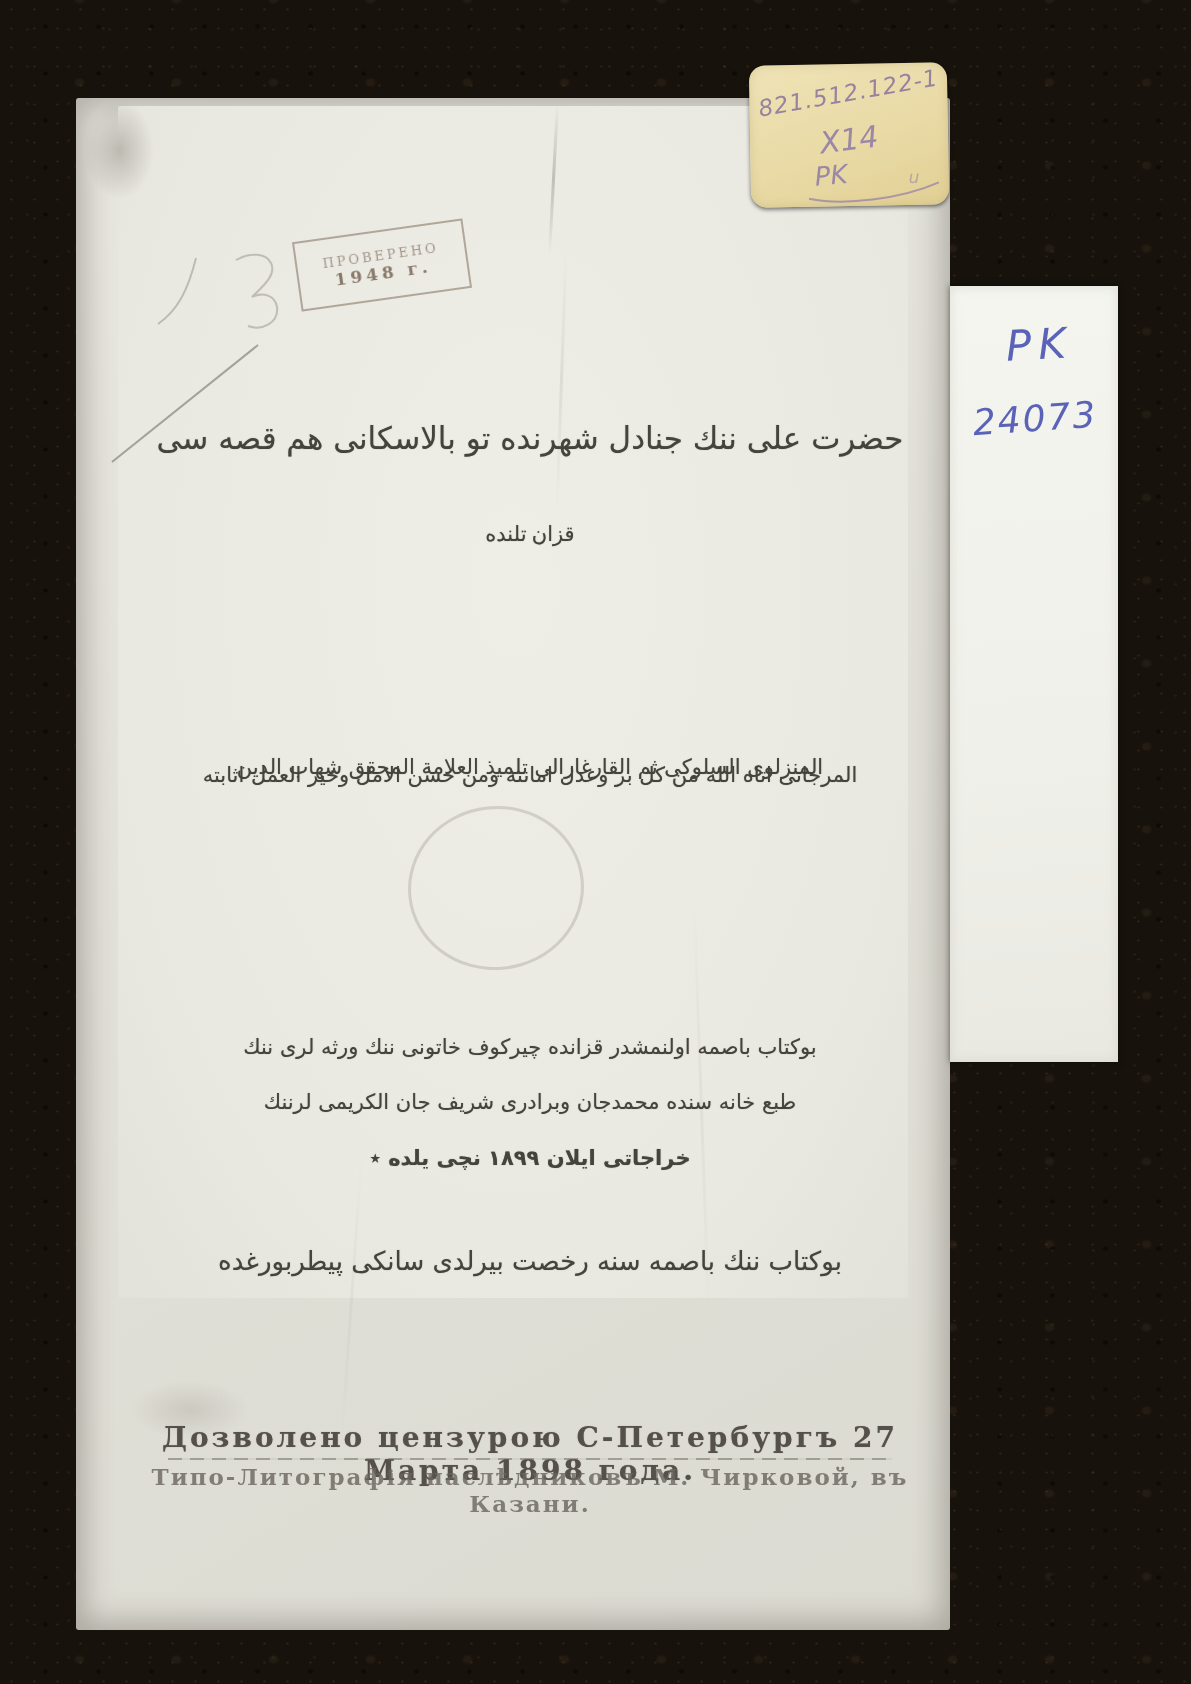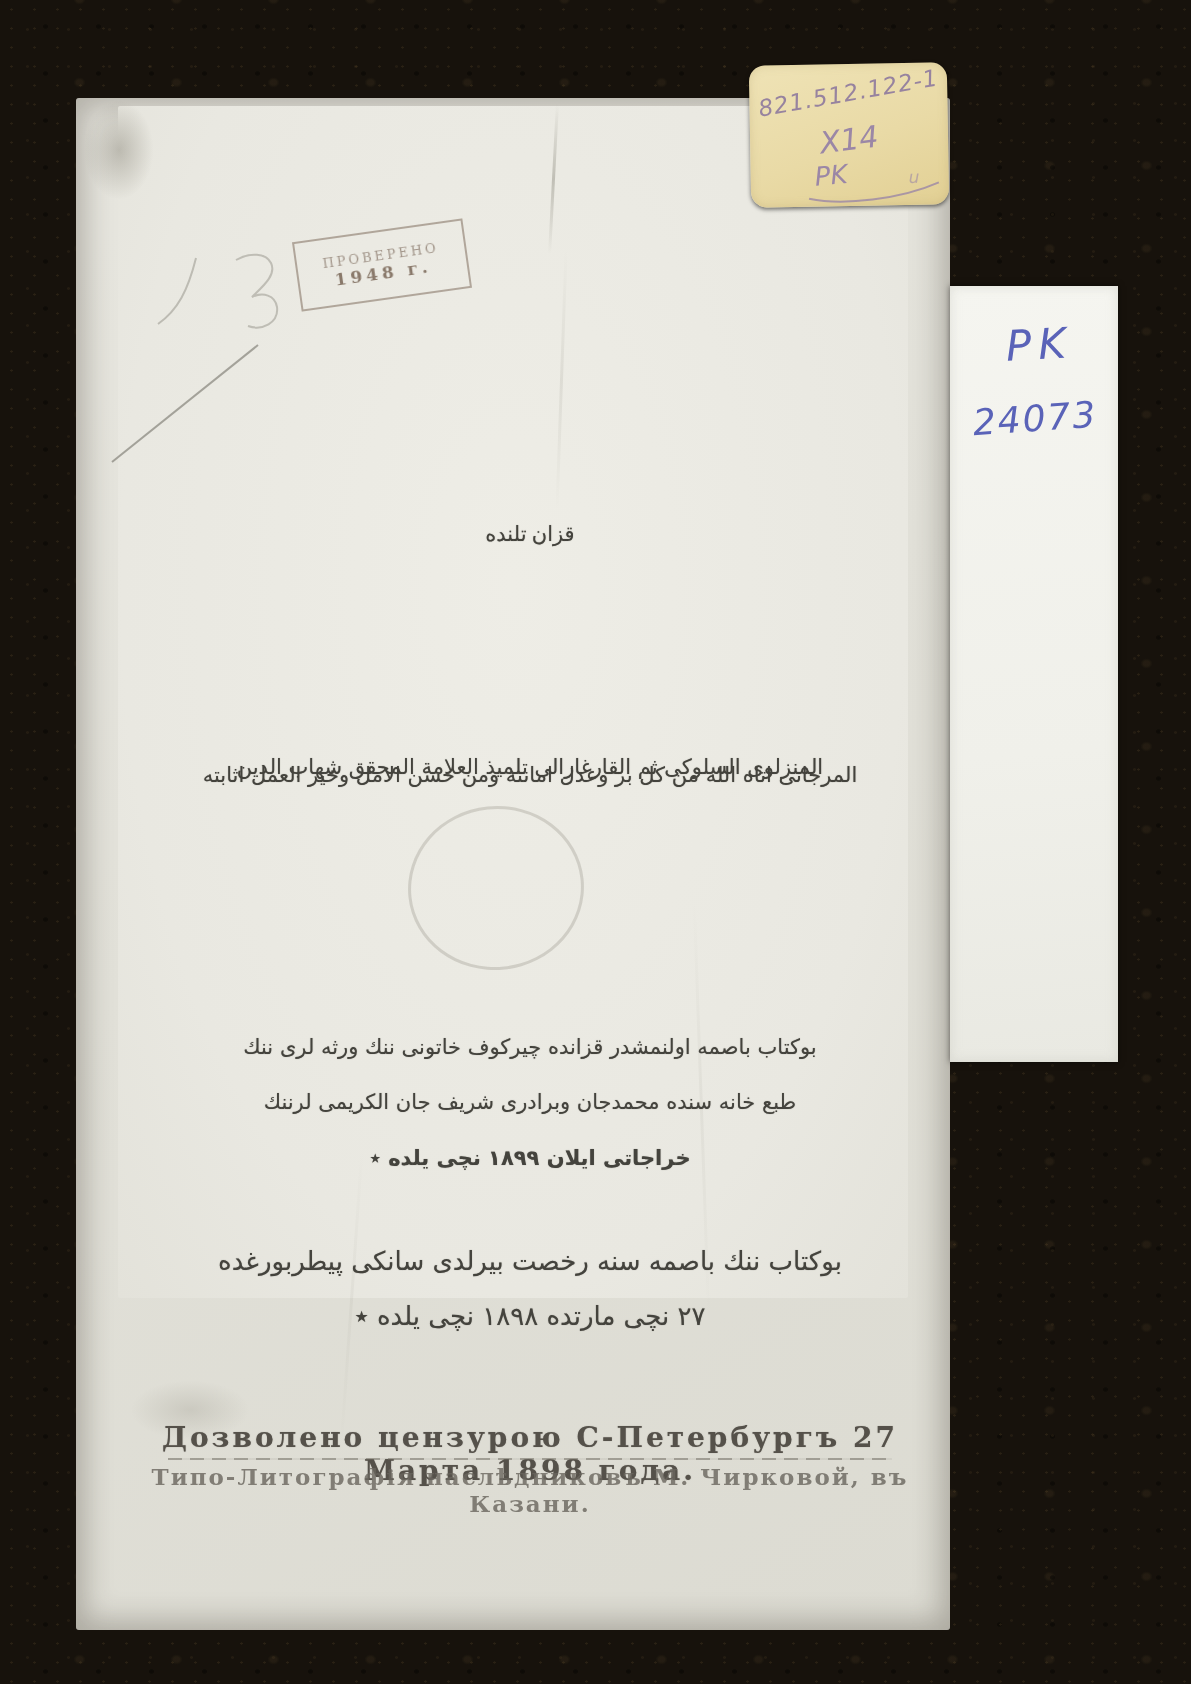--- a/index.html
+++ b/index.html
@@ -100,20 +100,23 @@
     <div class="l1">ПРОВЕРЕНО</div>
     <div class="l2">1948 г.</div>
   </div>
 
   <svg class="marks">
     <path d="M258,345 L112,462" stroke="#6a675f" stroke-width="2" fill="none" opacity="0.55"></path>
     <path d="M196,258 C 188,290 178,310 158,324" stroke="#7a776d" stroke-width="2" fill="none" opacity="0.4"></path>
     <path d="M236,260 C 250,252 266,253 271,263 C 277,275 262,287 252,297 C 263,292 275,295 277,307 C 279,323 262,331 248,326" stroke="#7a776d" stroke-width="2" fill="none" opacity="0.38"></path>
   </svg>
 
+  <div class="aline title" style="top:420px;">
+    <span>حضرت على ننك جنادل شهرنده تو بالاسكانى هم قصه سى</span>
+  </div>
   <div class="aline subtitle" style="top:522px;font-family:Liberation Serif, serif;">
     <span>قزان تلنده</span>
   </div>
 
   <div class="aline body21" style="top:755px;">
     <span>المنزلوى السلوكى ثم القارغارالى تلميذ العلامة المحقق شهاب الدين</span>
   </div>
   <div class="aline body21" style="top:763px;">
     <span>المرجانى اتاه الله من كل بر وعدل امانته ومن حسن الامل وخير العمل اثابته</span>
   </div>
@@ -124,23 +127,20 @@
   <div class="aline body21" style="top:1090px;">
     <span>طبع خانه سنده محمدجان وبرادرى شريف جان الكريمى لرننك</span>
   </div>
   <div class="aline body21" style="top:1146px;font-weight:bold;">
     <span>خراجاتى ايلان ١٨٩٩ نچى يلده ٭</span>
   </div>
 
   <div class="aline body22" style="top:1246px;">
     <span>بوكتاب ننك باصمه سنه رخصت بيرلدى سانكى پيطربورغده</span>
   </div>
-  <div class="aline body22" style="top:1301px;">
-    <span>٢٧ نچى مارتده ١٨٩٨ نچى يلده ٭</span>
-  </div>
 
   <div class="russian rus1">Дозволено цензурою С-Петербургъ 27 Марта 1898 года.</div>
   <div class="rule"></div>
   <div class="russian rus2">Типо-Литографія наслѣдниковъ М. Чирковой, въ Казани.</div>
 
   <div class="ylabel">
     <div class="hand l1">821.512.122-1</div>
     <div class="hand l2">X14</div>
     <div class="hand l3">PK</div>
     <div class="hand mk">u</div>

